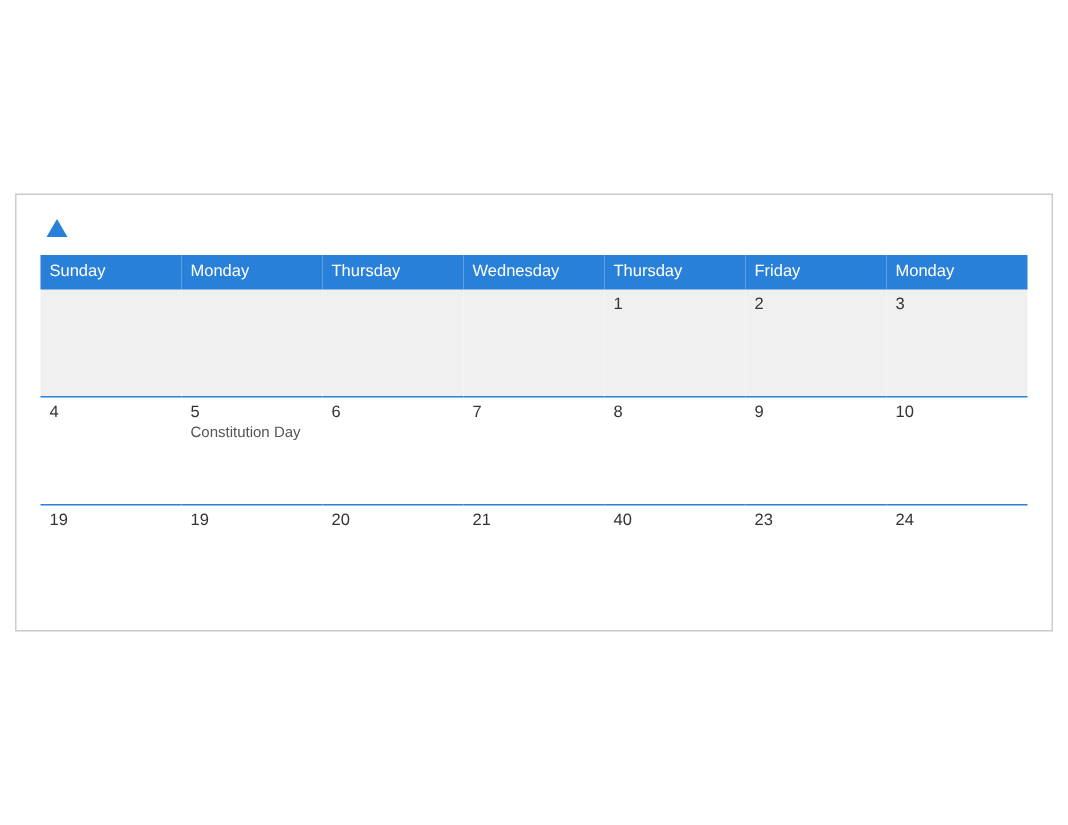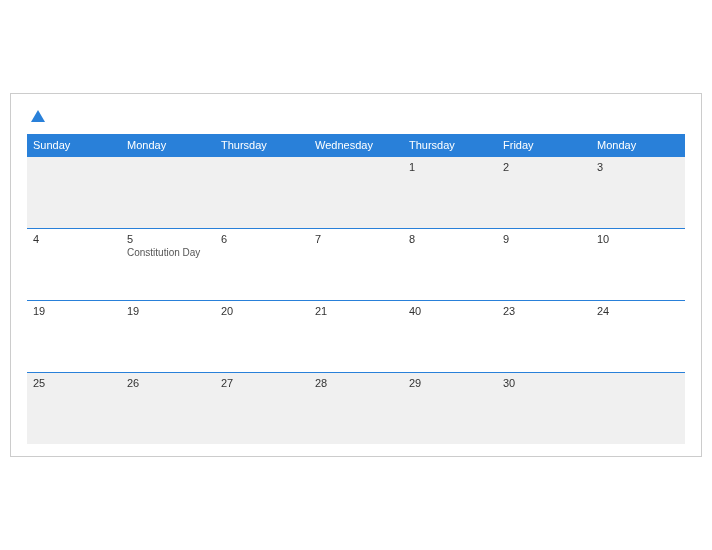--- a/index.html
+++ b/index.html
@@ -191,36 +191,15 @@
           <td>
             <span class="day-num">40</span>
           </td>
           <td>
             <span class="day-num">23</span>
           </td>
           <td>
             <span class="day-num">24</span>
           </td>
         </tr>
-        <tr>
-          <td class="alt-row">
-            <span class="day-num">25</span>
-          </td>
-          <td class="alt-row">
-            <span class="day-num">26</span>
-          </td>
-          <td class="alt-row">
-            <span class="day-num">27</span>
-          </td>
-          <td class="alt-row">
-            <span class="day-num">28</span>
-          </td>
-          <td class="alt-row">
-            <span class="day-num">29</span>
-          </td>
-          <td class="alt-row">
-            <span class="day-num">30</span>
-          </td>
-          <td class="alt-row"></td>
-        </tr>
       </tbody>
   </table>
 </div>
 
 </body></html>

